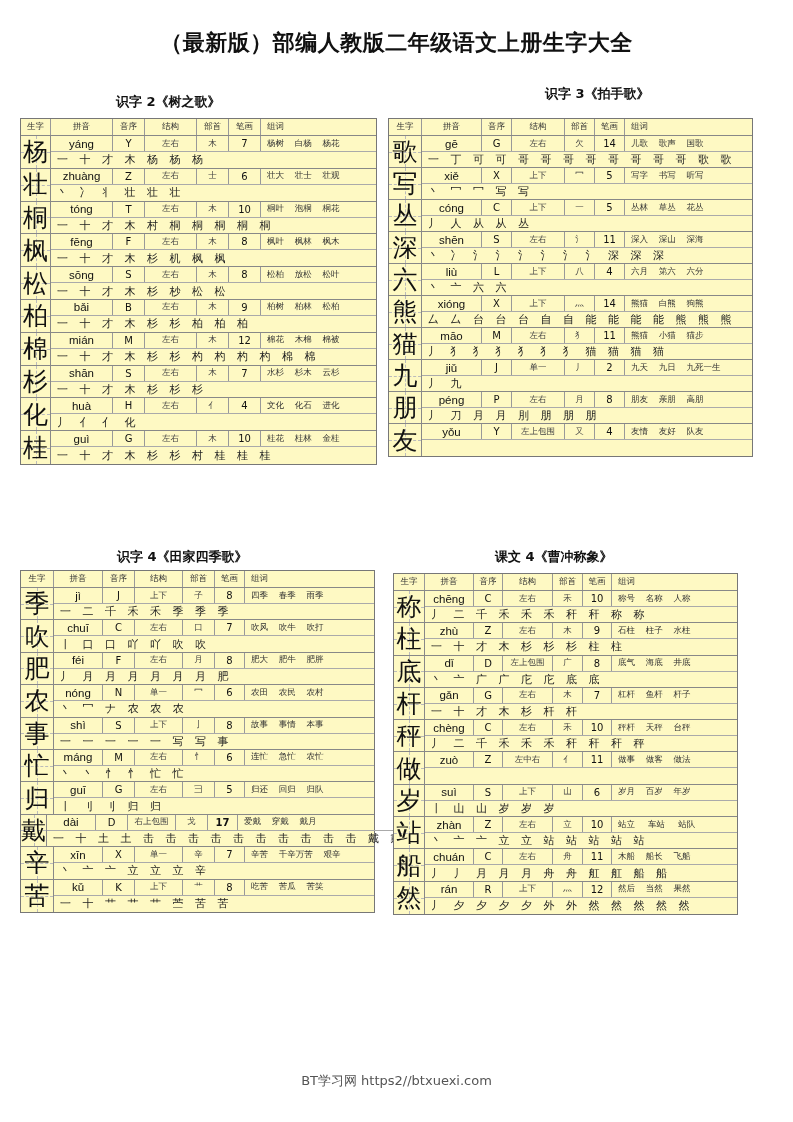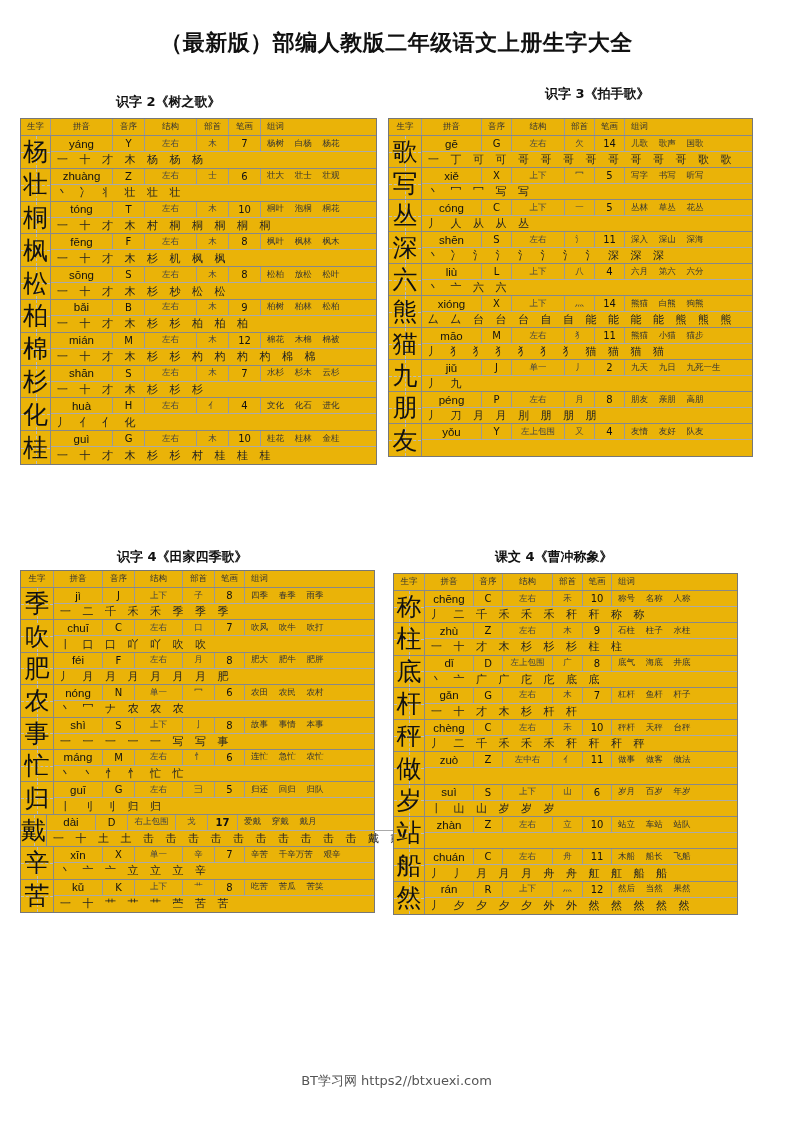--- a/index.html
+++ b/index.html
@@ -1,21 +1,21 @@
 <!DOCTYPE html>
 <html><head>
 <meta charset="utf-8">
 <style>
   html, body { margin:0; padding:0; background:#fff; }
   body { width:793px; height:1122px; position:relative; overflow:hidden;
          font-family:"DejaVu Sans", sans-serif; color:#111; }
   .main-title { position:absolute; left:0; width:793px; top:28px; text-align:center;
          font-size:22px; font-weight:bold; letter-spacing:0.5px; font-family:"DejaVu Sans", sans-serif; }
   .sec-title { position:absolute; font-size:13px; font-weight:bold; font-family:"DejaVu Sans", sans-serif; }
-  .tbl { position:absolute; border:1px solid #777; box-sizing:border-box; background:#eab308; }
+  .tbl { position:absolute; border:1px solid #777; box-sizing:border-box; background:#fef9c3; }
   .thead { display:flex; height:17px; border-bottom:1px solid #888; box-sizing:border-box; }
   .thead div { font-size:8.5px; color:#333; display:flex; align-items:center; justify-content:center;
          border-right:1px solid #999; box-sizing:border-box; font-family:"DejaVu Serif", serif; }
   .thead div:last-child { border-right:none; justify-content:flex-start; padding-left:6px; }
   .row { display:flex; border-bottom:1px solid #888; box-sizing:border-box; }
   .row:last-child { border-bottom:none; }
   .char { border-right:1px solid #888; box-sizing:border-box; display:flex; align-items:center;
          justify-content:center; font-family:"DejaVu Serif", serif; font-size:25px; position:relative; }
   .char::before { content:""; position:absolute; left:50%; top:0; bottom:0; border-left:1px dashed #bbb; }
   .char::after { content:""; position:absolute; top:50%; left:0; right:0; border-top:1px dashed #bbb; }
@@ -680,22 +680,23 @@
       <div class="char" style="width: 31px;">
         <span>站</span>
       </div>
       <div class="rest">
         <div class="info">
           <div class="py" style="width: 49px;">zhàn</div>
           <div class="yx" style="width: 29px;">Z</div>
           <div class="jg" style="width: 50px;">左右</div>
           <div class="bs" style="width: 30px;">立</div>
           <div class="bh" style="width: 29px;">10</div>
-          <div class="words" style="flex: 1 1 0%;">站立 车站 站队</div>
-        </div>
+          <div class="words" style="flex: 1 1 0%; font-family: Liberation Mono, monospace;">站立 车站 站队</div>
+        </div>
+        <div class="strokes">丶 亠 亠 立 立 站 站 站 站 站</div>
       </div>
     </div>
     <div class="row" style="height: 32.3px;">
       <div class="char" style="width: 31px;">
         <span>船</span>
       </div>
       <div class="rest">
         <div class="info">
           <div class="py" style="width: 49px;">chuán</div>
           <div class="yx" style="width: 29px;">C</div>

